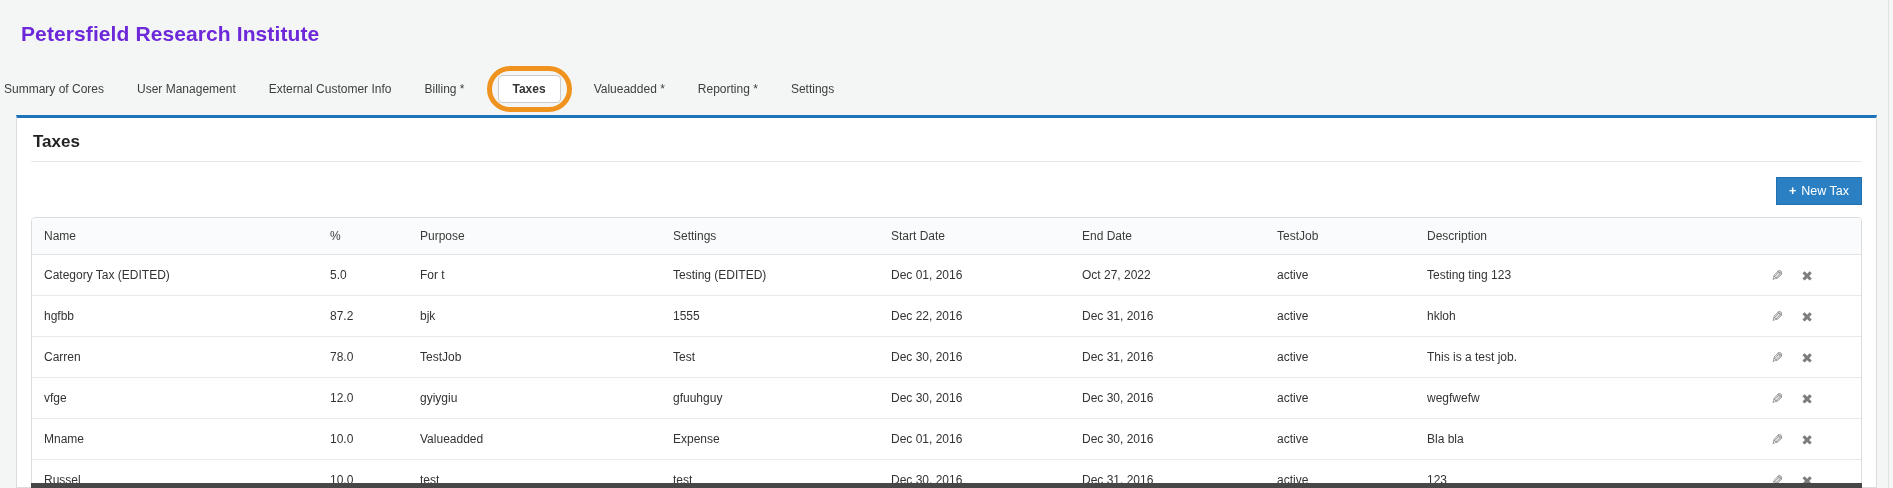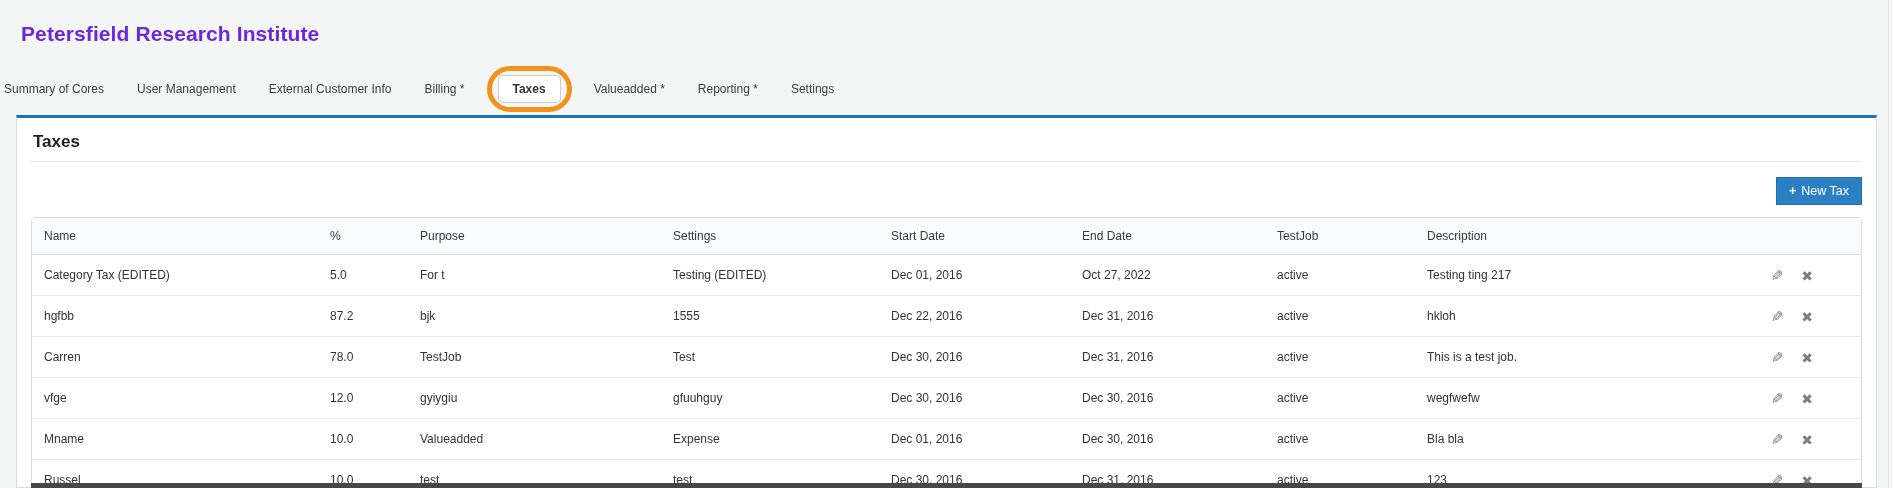--- a/index.html
+++ b/index.html
@@ -141,21 +141,21 @@
       </thead>
       <tbody>
   <tr>
     <td>Category Tax (EDITED)</td>
     <td>5.0</td>
     <td>For t</td>
     <td>Testing (EDITED)</td>
     <td>Dec 01, 2016</td>
     <td>Oct 27, 2022</td>
     <td>active</td>
-    <td>Testing ting 217</td>
+    <td>Testing ting 123</td>
     <td class="actions">
       <span class="row-icon pencil">✎</span>
       <span class="row-icon x">✖</span>
     </td>
   </tr>
 
   <tr>
     <td>hgfbb</td>
     <td>87.2</td>
     <td>bjk</td>

